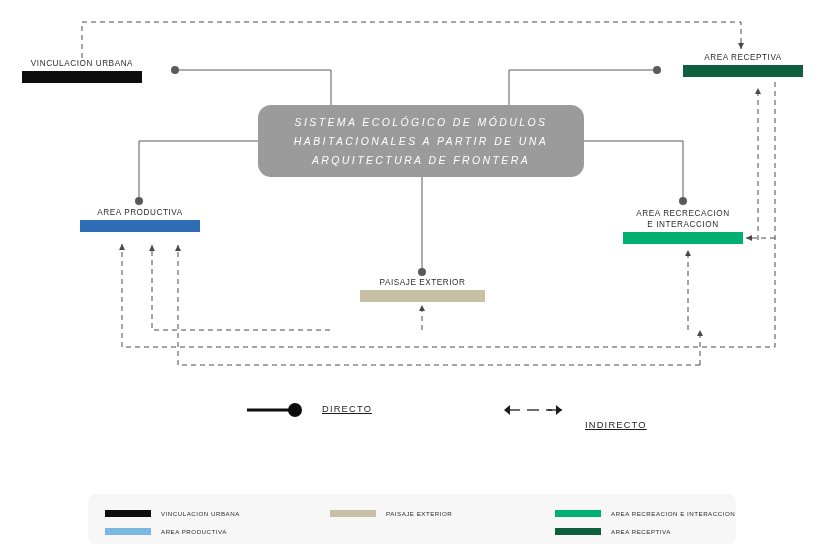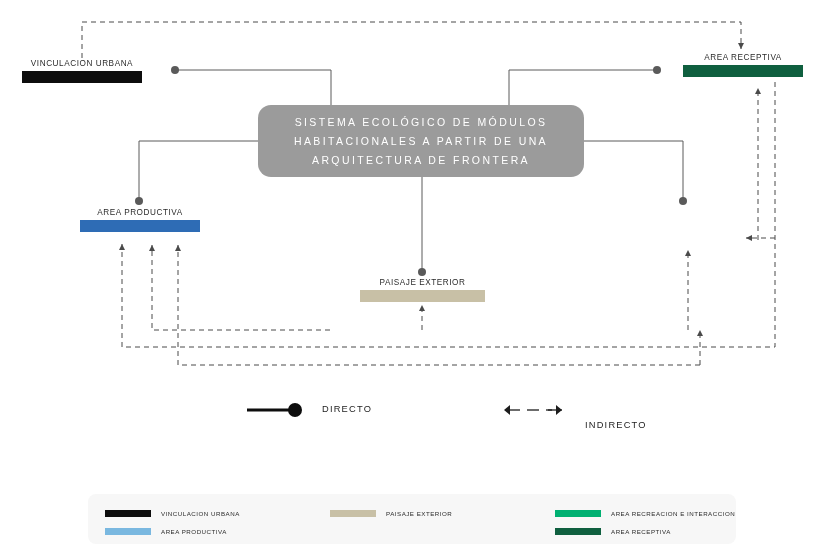--- a/index.html
+++ b/index.html
@@ -45,34 +45,36 @@
     position: absolute;
     left: 258px;
     top: 105px;
     width: 326px;
     height: 72px;
     background: #9b9b9b;
     border-radius: 13px;
     display: flex;
     align-items: center;
     justify-content: center;
+    font-style: italic;
   }
   .center-text {
     color: #ffffff;
     font-size: 10.5px;
     letter-spacing: 2.4px;
     line-height: 19px;
     text-align: center;
     white-space: pre-line;
   }
   .legend-key {
     position: absolute;
     font-size: 9.3px;
     letter-spacing: 1.2px;
     color: #1c1c1c;
+    text-decoration: underline;
   }
   .bottom-legend {
     position: absolute;
     left: 88px;
     top: 494px;
     width: 648px;
     height: 50px;
     background: #f7f7f7;
     border-radius: 8px;
   }
@@ -161,20 +163,25 @@
   <div class="node" style="left:683px; top:52px; width:120px;">
     <div class="node-label">AREA RECEPTIVA</div>
     <div class="node-bar" id="bar1" style="background: rgb(15, 95, 63);"></div>
   </div>
 
   <div class="node" style="left:80px; top:207px; width:120px;">
     <div class="node-label">AREA PRODUCTIVA</div>
     <div class="node-bar" id="bar2" style="background: rgb(46, 108, 181);"></div>
   </div>
 
+  <div class="node" style="left:623px; top:208px; width:120px;">
+    <div class="node-label" style="white-space:pre-line;">AREA RECRECACION
+E INTERACCION</div>
+    <div class="node-bar" id="bar3" style="background: rgb(0, 176, 114);"></div>
+  </div>
 
   <div class="node" style="left:360px; top:277px; width:125px;">
     <div class="node-label">PAISAJE EXTERIOR</div>
     <div class="node-bar" id="bar4" style="background: rgb(200, 192, 166);"></div>
   </div>
 
   <svg class="layer" viewBox="0 0 824 560">
     <g>
       <line x1="247" y1="410" x2="292" y2="410" stroke="#0d0d0d" stroke-width="3.2"></line>
       <circle cx="295" cy="410" r="7" fill="#0d0d0d"></circle>

